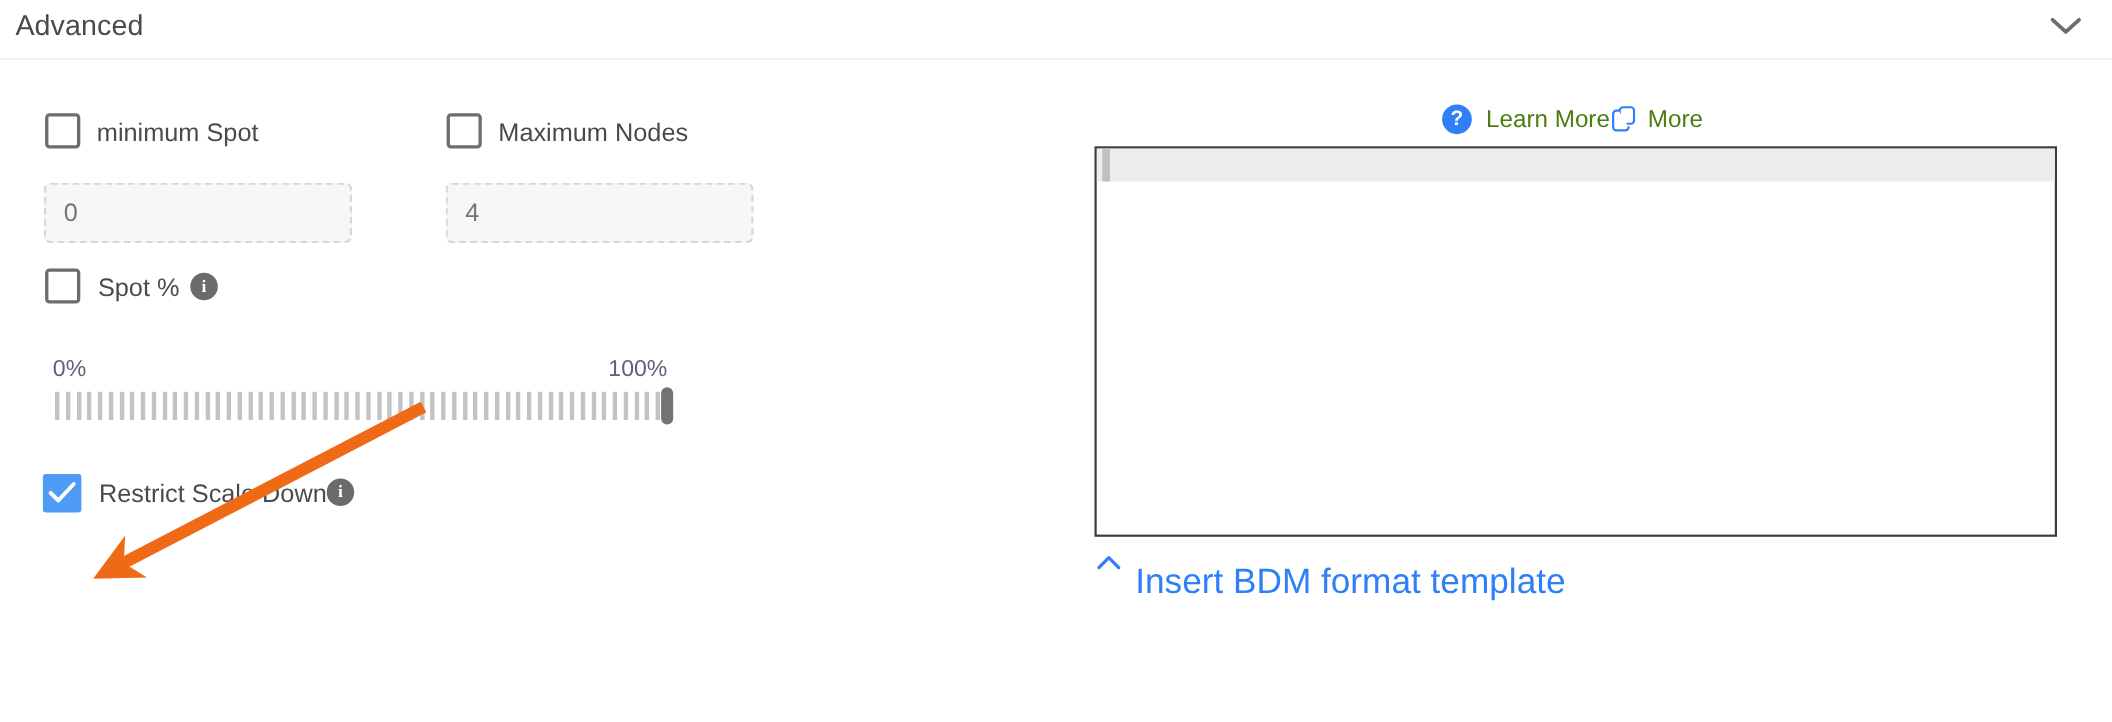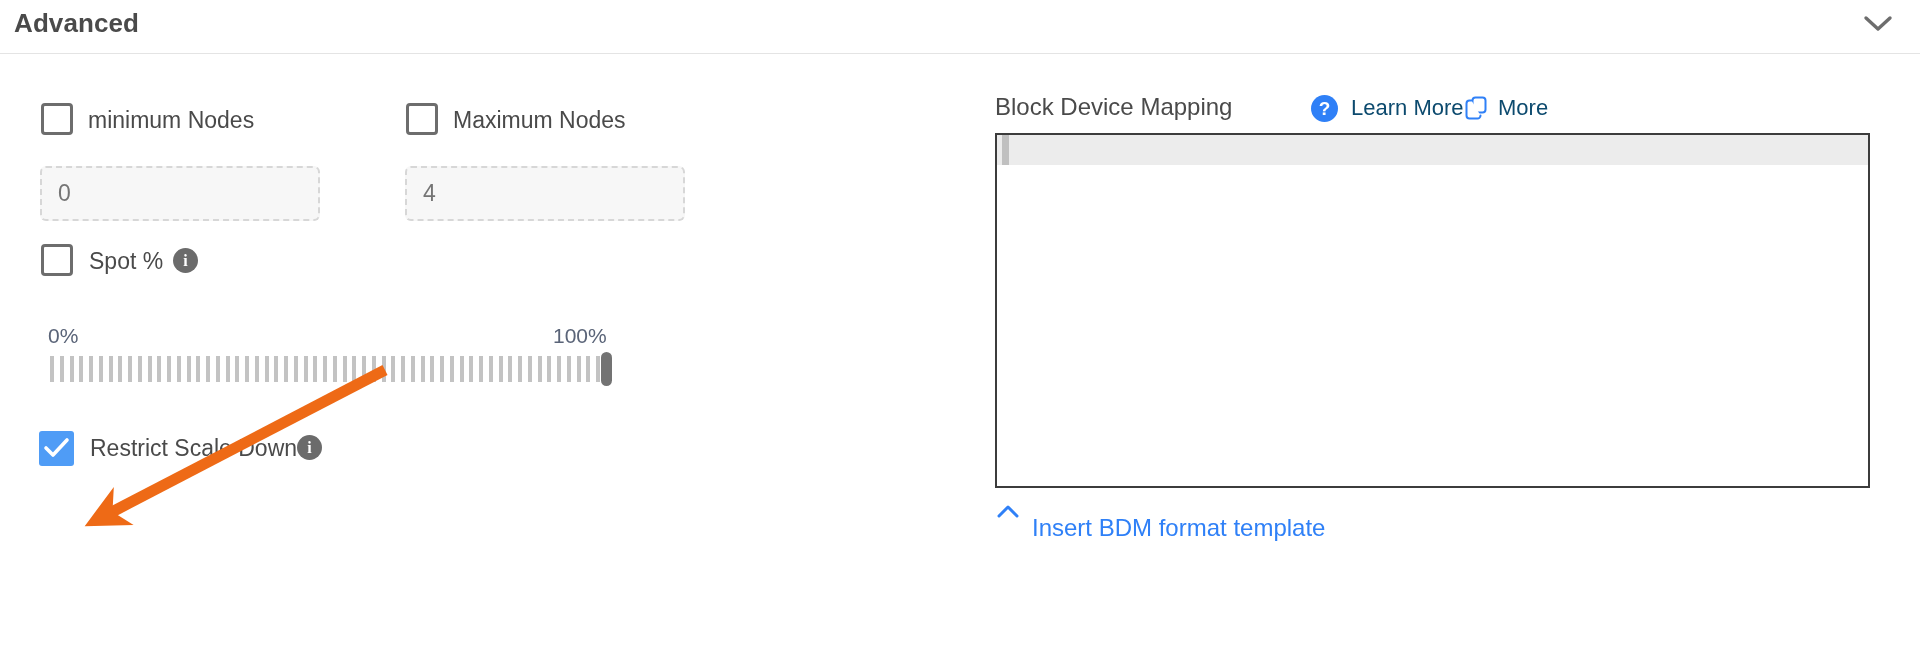--- a/index.html
+++ b/index.html
@@ -24,21 +24,21 @@
     width: 1920px;
     height: 54px;
     box-sizing: border-box;
     border-bottom: 1px solid #e4e4e4;
   }
   .section-title {
     position: absolute;
     left: 14px;
     top: 8px;
     font-size: 26px;
-    font-weight: 700;
+    font-weight: 400;
     color: #4a4a4a;
     letter-spacing: 0.1px;
   }
   .collapse-chevron {
     position: absolute;
     right: 22px;
     top: 8px;
     width: 40px;
     height: 30px;
     cursor: pointer;
@@ -154,21 +154,21 @@
   .bdm-title {
     position: absolute;
     left: 0;
     top: 39px;
     font-size: 24px;
     color: #4a4a4a;
   }
   .link {
     position: absolute;
     font-size: 22px;
-    color: #0c4a6e;
+    color: #4d7c0f;
     cursor: pointer;
     white-space: nowrap;
   }
   .help-icon {
     position: absolute;
     width: 27px;
     height: 27px;
     border-radius: 50%;
     background: #2f80f7;
     color: #ffffff;
@@ -228,21 +228,21 @@
     left: 0;
     top: 441px;
     height: 34px;
     display: flex;
     align-items: center;
     gap: 11px;
     cursor: pointer;
   }
   .chevron-up { width: 26px; height: 20px; flex: 0 0 auto; }
   .bdm-footer-label {
-    font-size: 24px;
+    font-size: 32px;
     color: #2f80f7;
     white-space: nowrap;
     margin-top: 32px;
   }
 
   
   .annotation-arrow {
     position: absolute;
     left: 0;
     top: 0;
@@ -259,21 +259,21 @@
   <div class="collapse-chevron">
     <svg width="40" height="30" viewBox="0 0 40 30" aria-hidden="true">
       <polyline points="8,10 20,21 32,10" fill="none" stroke="#6d6d6d" stroke-width="3.4" stroke-linecap="round" stroke-linejoin="round"></polyline>
     </svg>
   </div>
 </div>
 
 <div class="left-col">
 
   <div class="cb" style="left:41px; top:49px;"></div>
-  <div class="cb-label" style="left:88px; top:53px;">minimum Nodes</div>
+  <div class="cb-label" style="left:88px; top:53px;">minimum Spot</div>
   <input class="field" style="left: 40px; top: 112px; width: 280px; height: 55px;" disabled="" placeholder="0">
 
   <div class="cb" style="left:406px; top:49px;"></div>
   <div class="cb-label" style="left:453px; top:53px;">Maximum Nodes</div>
   <input class="field" style="left: 405px; top: 112px; width: 280px; height: 55px;" disabled="" placeholder="4">
 
   <div class="cb" style="left:41px; top:190px;"></div>
   <div class="cb-label" style="left:89px; top:194px;">Spot %</div>
   <div class="info-icon" style="left:173px; top:194px;">i</div>
 
@@ -348,21 +348,20 @@
   <div class="cb checked" style="left:39px; top:377px; width:35px; height:35px;">
     <svg width="27" height="25" viewBox="0 0 27 25" aria-hidden="true">
       <polyline points="3,12 10,19 24,4" fill="none" stroke="#ffffff" stroke-width="3.6" stroke-linecap="round" stroke-linejoin="round"></polyline>
     </svg>
   </div>
   <div class="cb-label" style="left:90px; top:381px;">Restrict Scale Down</div>
   <div class="info-icon" style="left:297px; top:381px;">i</div>
 </div>
 
 <div class="right-col">
-  <div class="bdm-title">Block Device Mapping</div>
 
   <div class="help-icon" style="left:316px; top:41px;">?</div>
   <div class="link" style="left:356px; top:41px;">Learn More</div>
 
   <div class="copy-icon" style="left:470px; top:41px;">
     <svg width="24" height="26" viewBox="0 0 24 26" aria-hidden="true">
       <rect x="7.5" y="2.5" width="13" height="15" rx="3" ry="3" fill="none" stroke="#2f80f7" stroke-width="2"></rect>
       <path d="M15.5 20.5 a3 3 0 0 1 -3 3 h-8 a3 3 0 0 1 -3 -3 v-12 a3 3 0 0 1 3 -3 h2" fill="#ffffff" stroke="#2f80f7" stroke-width="2" stroke-linecap="round"></path>
     </svg>
   </div>

